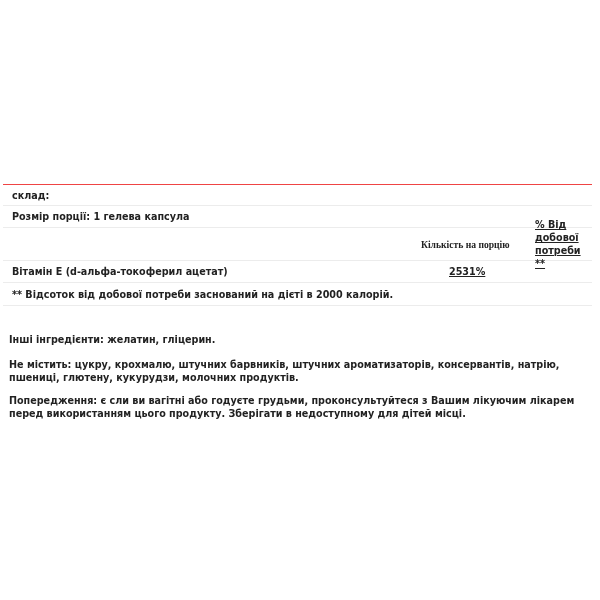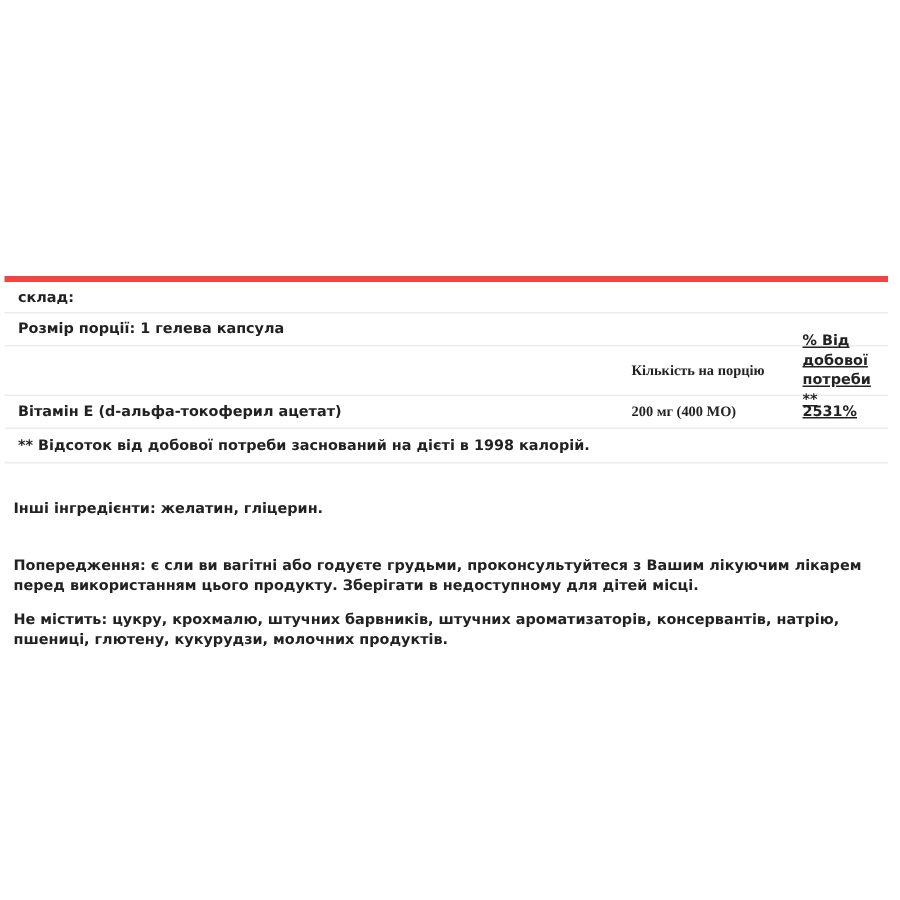--- a/index.html
+++ b/index.html
@@ -15,71 +15,70 @@
       color: #222222;
       font-size: 9.6px;
       font-weight: 600;
       position: relative;
     }
     .facts {
       position: absolute;
       left: 3px;
       top: 184px;
       width: 589px;
-      border-top: 4px solid #ef4444;
+      border-top: 1px solid #ef4444;
     }
     .row {
       display: flex;
       align-items: center;
       border-bottom: 1px solid #ececec;
       padding: 0 9px;
       box-sizing: border-box;
     }
     .row.h21 { height: 21px; }
     .row.h22 { height: 22px; }
     .row.h-header { height: 33px; align-items: center; }
-    .row.h-vit { height: 22px; }
+    .row.h-vit { height: 22px; gap: 28px; }
     .row.h-note { height: 23px; }
     .col-name { width: 409px; flex: 0 0 409px; }
     .col-amt { width: 114px; flex: 0 0 114px; line-height: 13px; font-family: Liberation Serif, serif; }
     .col-pct { flex: 1; line-height: 13px; text-decoration: underline; }
     .notes {
       position: absolute;
       left: 9px;
       top: 333px;
       width: 585px;
       line-height: 13px;
     }
     .notes p {
       margin: 0 0 10px 0;
     }
-    .notes p.first { margin-bottom: 25px; }
+    .notes p.first { margin-bottom: 12px; }
   </style>
 </head>
 <body>
 
 <div class="facts">
   <div class="row h21">
     <span>склад:</span>
   </div>
   <div class="row h22">
     <span>Розмір порції: 1 гелева капсула</span>
   </div>
   <div class="row h-header">
     <span class="col-name"></span>
     <span class="col-amt">Кількість на порцію</span>
     <span class="col-pct">% Від добової потреби **</span>
   </div>
   <div class="row h-vit">
     <span class="col-name">Вітамін Е (d-альфа-токоферил ацетат)</span>
-    <span class="col-amt">200 мг (400 МО)</span>
     <span class="col-pct">2531%</span>
   </div>
   <div class="row h-note">
-    <span>** Відсоток від добової потреби заснований на дієті в 1998 калорій.</span>
+    <span>** Відсоток від добової потреби заснований на дієті в 2000 калорій.</span>
   </div>
 </div>
 
 <div class="notes">
   <p class="first">Інші інгредієнти: желатин, гліцерин.</p>
+  <p>Не містить: цукру, крохмалю, штучних барвників, штучних ароматизаторів, консервантів, натрію, пшениці, глютену, кукурудзи, молочних продуктів.</p>
   <p>Попередження: є сли ви вагітні або годуєте грудьми, проконсультуйтеся з Вашим лікуючим лікарем перед використанням цього продукту. Зберігати в недоступному для дітей місці.</p>
-  <p>Не містить: цукру, крохмалю, штучних барвників, штучних ароматизаторів, консервантів, натрію, пшениці, глютену, кукурудзи, молочних продуктів.</p>
 </div>
 
 </body></html>

